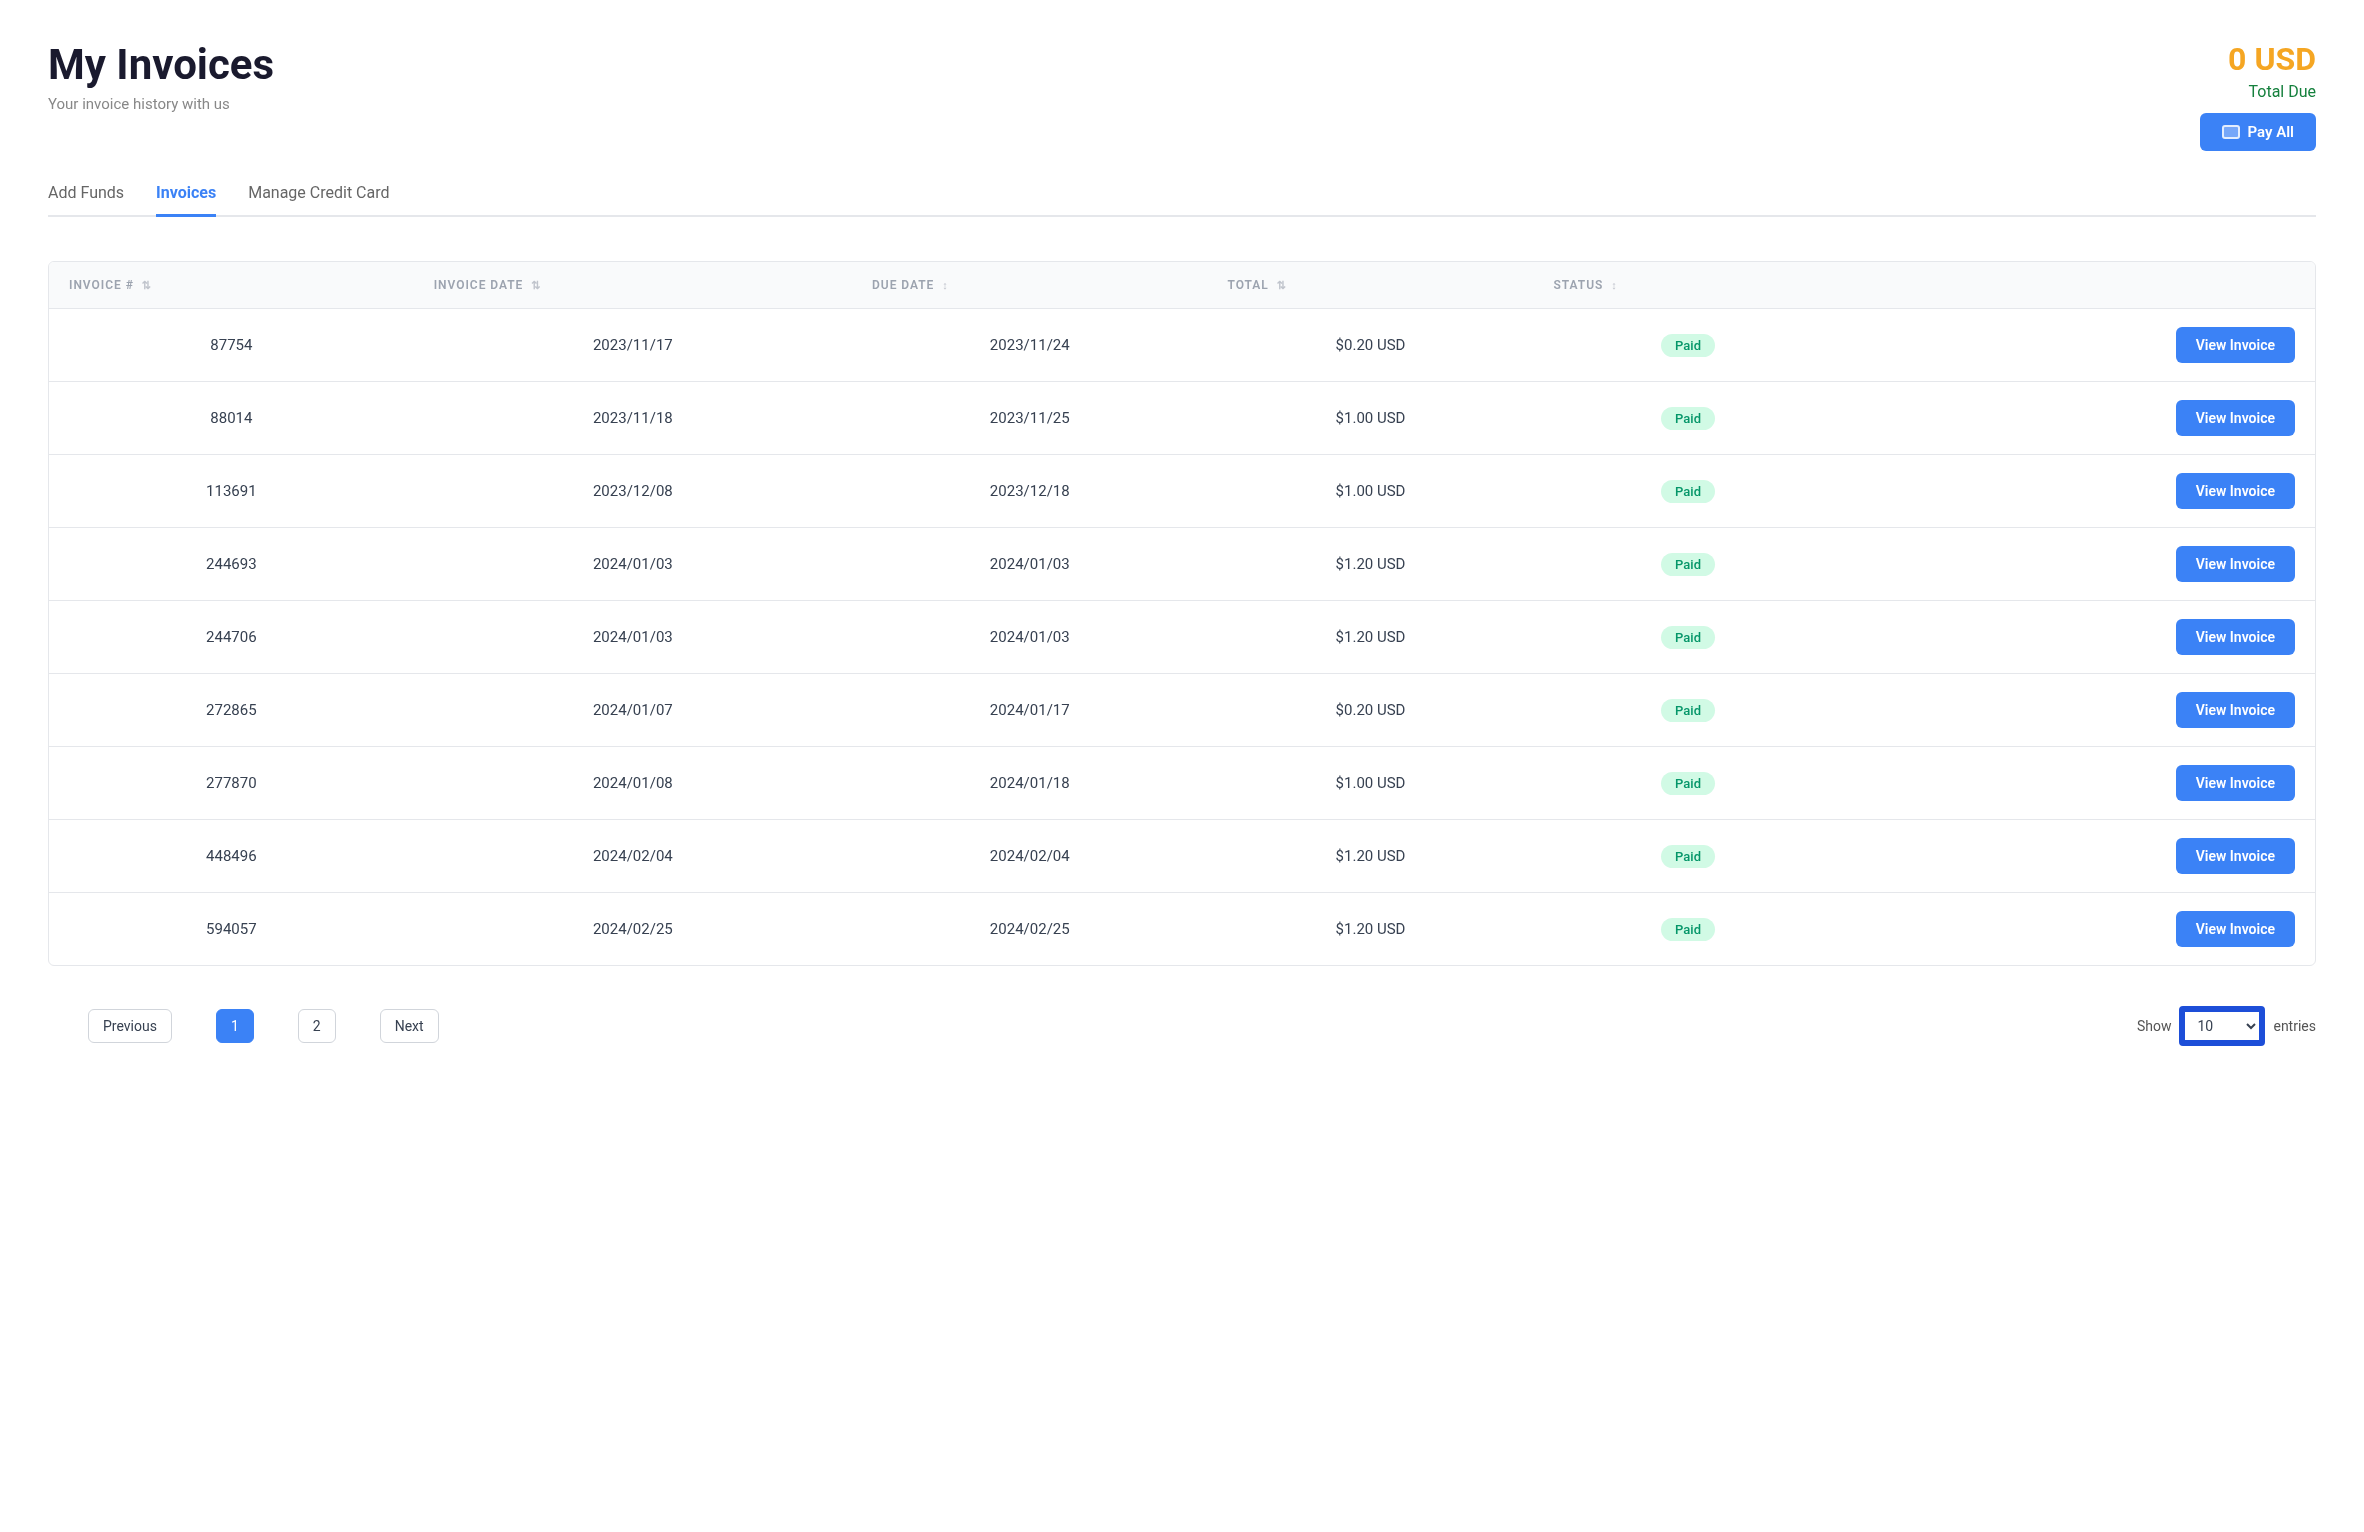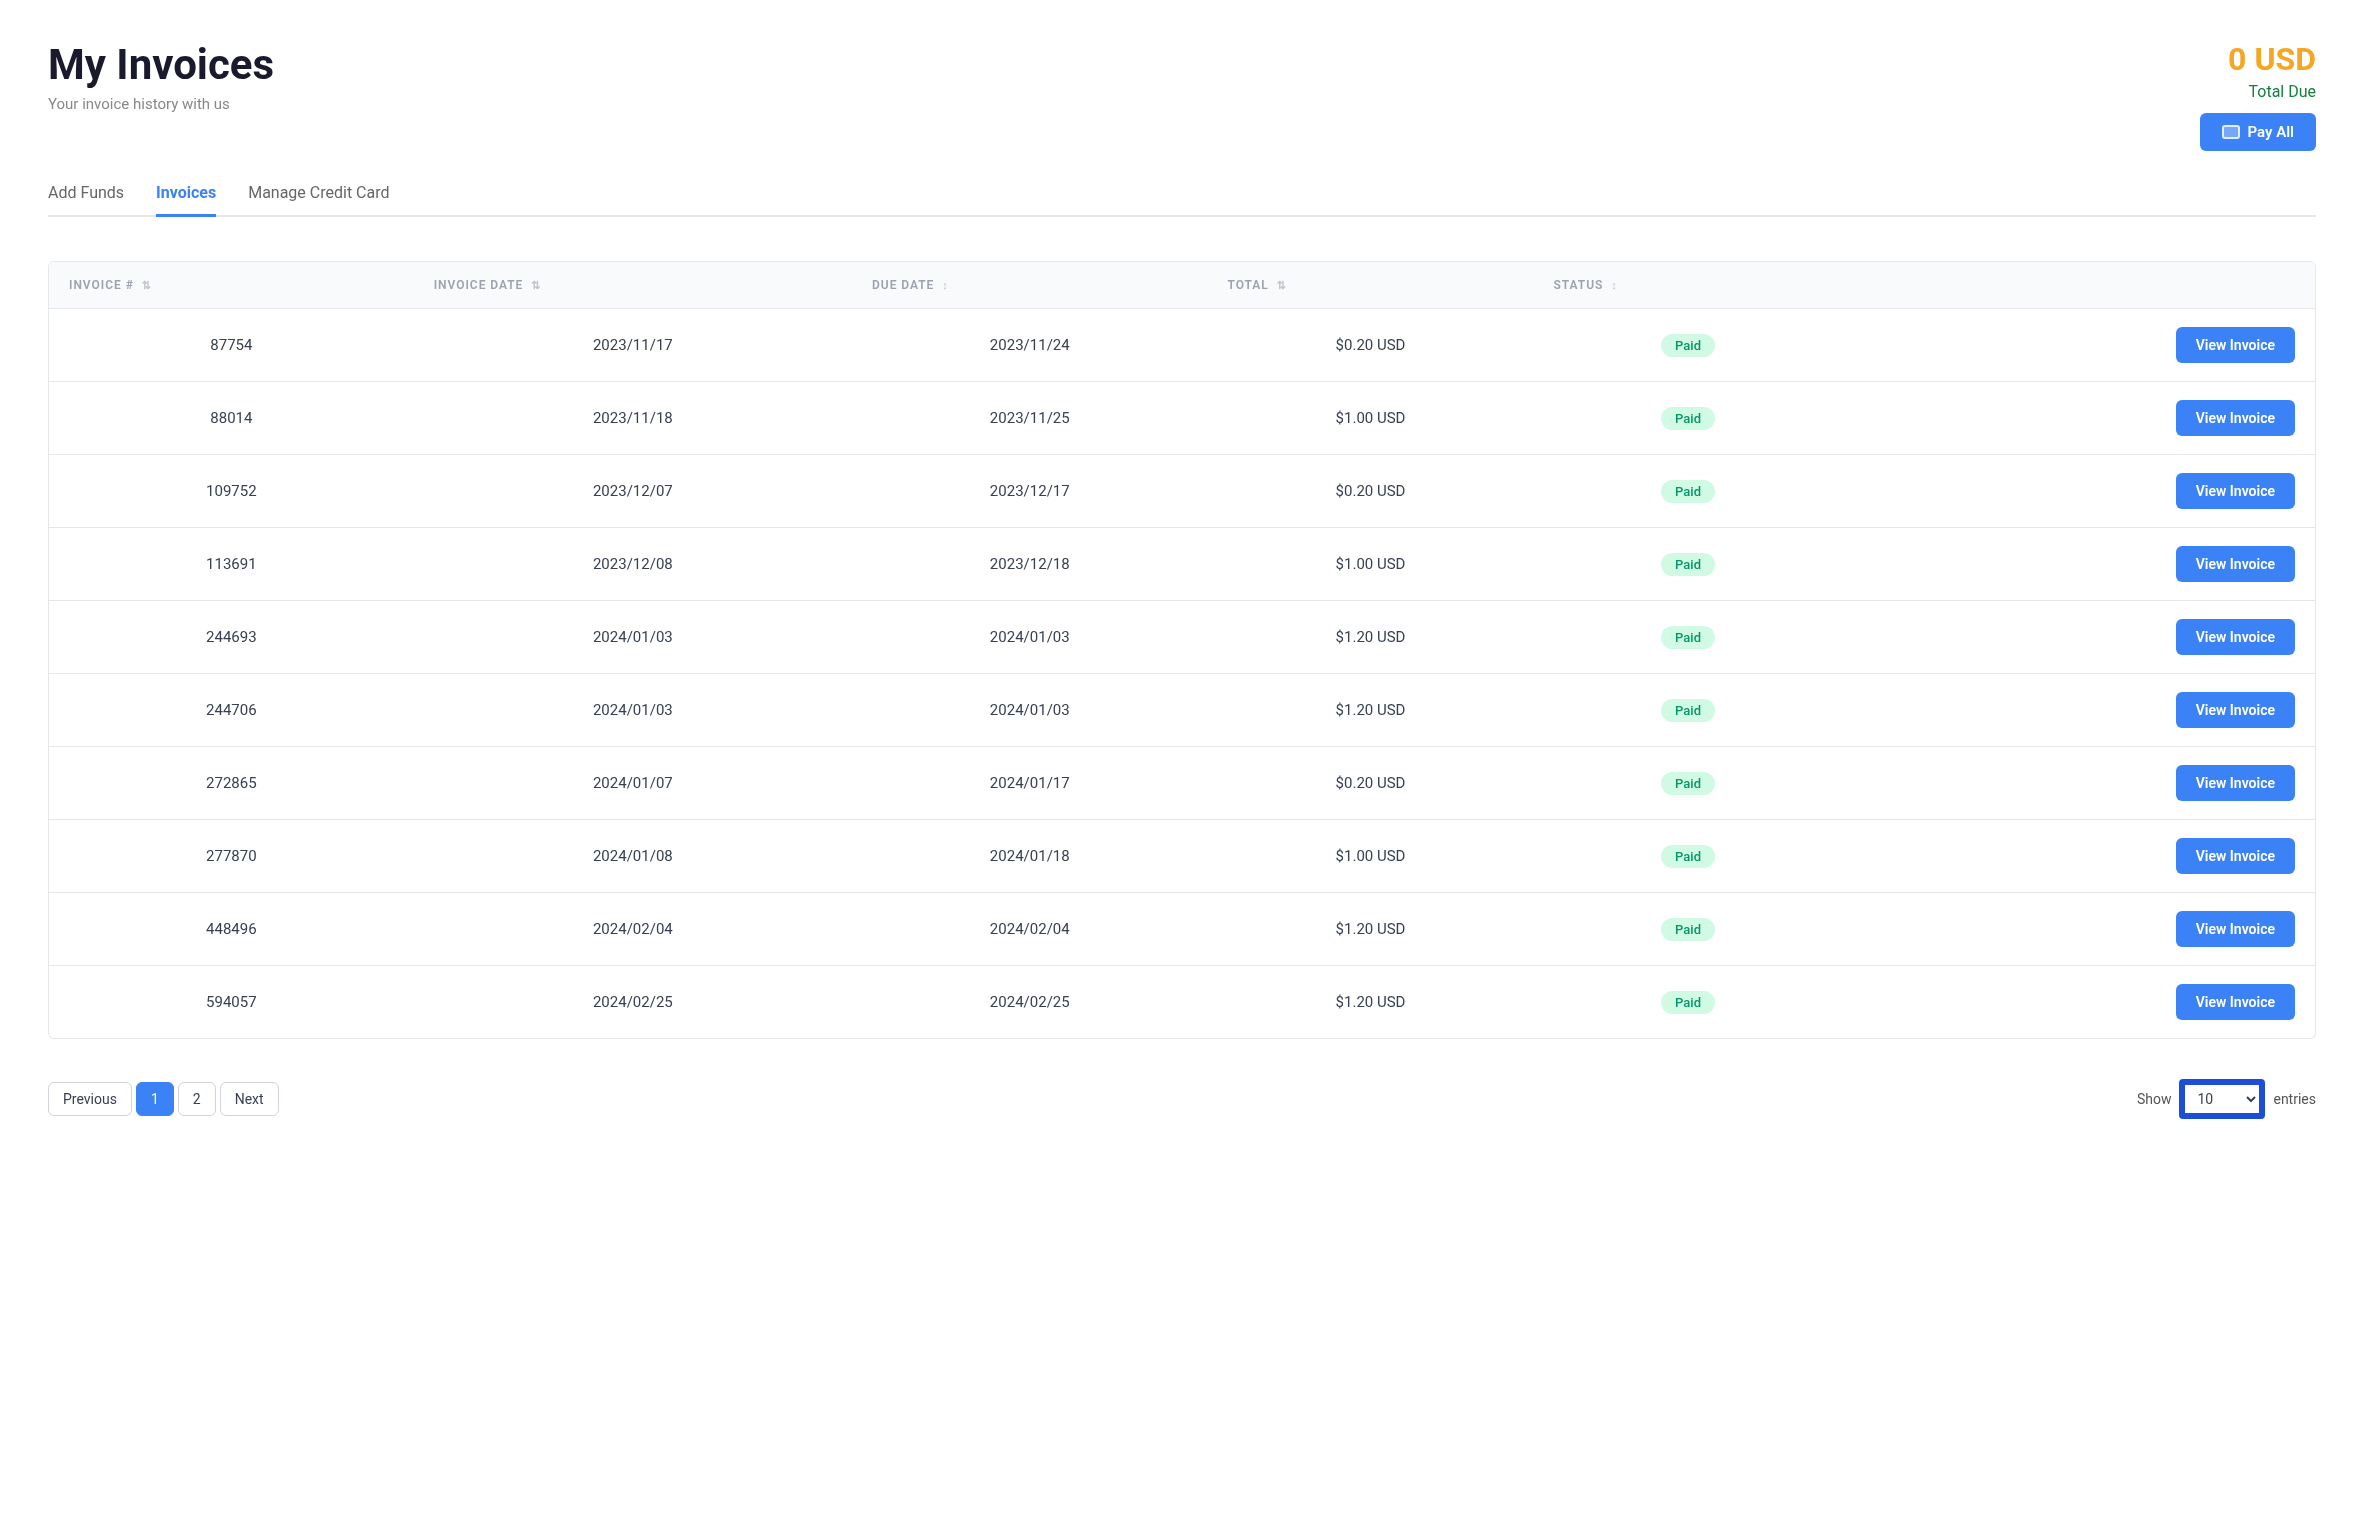--- a/index.html
+++ b/index.html
@@ -180,20 +180,21 @@
     }
 
     .page-btn {
       padding: 8px 14px;
       border: 1px solid #d1d5db;
       border-radius: 6px;
       background: #fff;
       color: #374151;
       font-size: 14px;
       cursor: pointer;
+      margin-left: 40px;
     }
 
     .page-btn.active {
       background: #3b82f6;
       color: #fff;
       border-color: #3b82f6;
     }
 
     .entries-section {
       display: flex;
@@ -278,32 +279,20 @@
       <td>2023/11/25</td>
       <td>$1.00 USD</td>
       <td>
         <span class="status-badge status-paid">Paid</span>
       </td>
       <td class="action-col">
         <button class="view-invoice-btn">View Invoice</button>
       </td>
     </tr>
         <tr>
-      <td>109752</td>
-      <td>2023/12/07</td>
-      <td>2023/12/17</td>
-      <td>$0.20 USD</td>
-      <td>
-        <span class="status-badge status-paid">Paid</span>
-      </td>
-      <td class="action-col">
-        <button class="view-invoice-btn">View Invoice</button>
-      </td>
-    </tr>
-        <tr>
       <td>113691</td>
       <td>2023/12/08</td>
       <td>2023/12/18</td>
       <td>$1.00 USD</td>
       <td>
         <span class="status-badge status-paid">Paid</span>
       </td>
       <td class="action-col">
         <button class="view-invoice-btn">View Invoice</button>
       </td>

